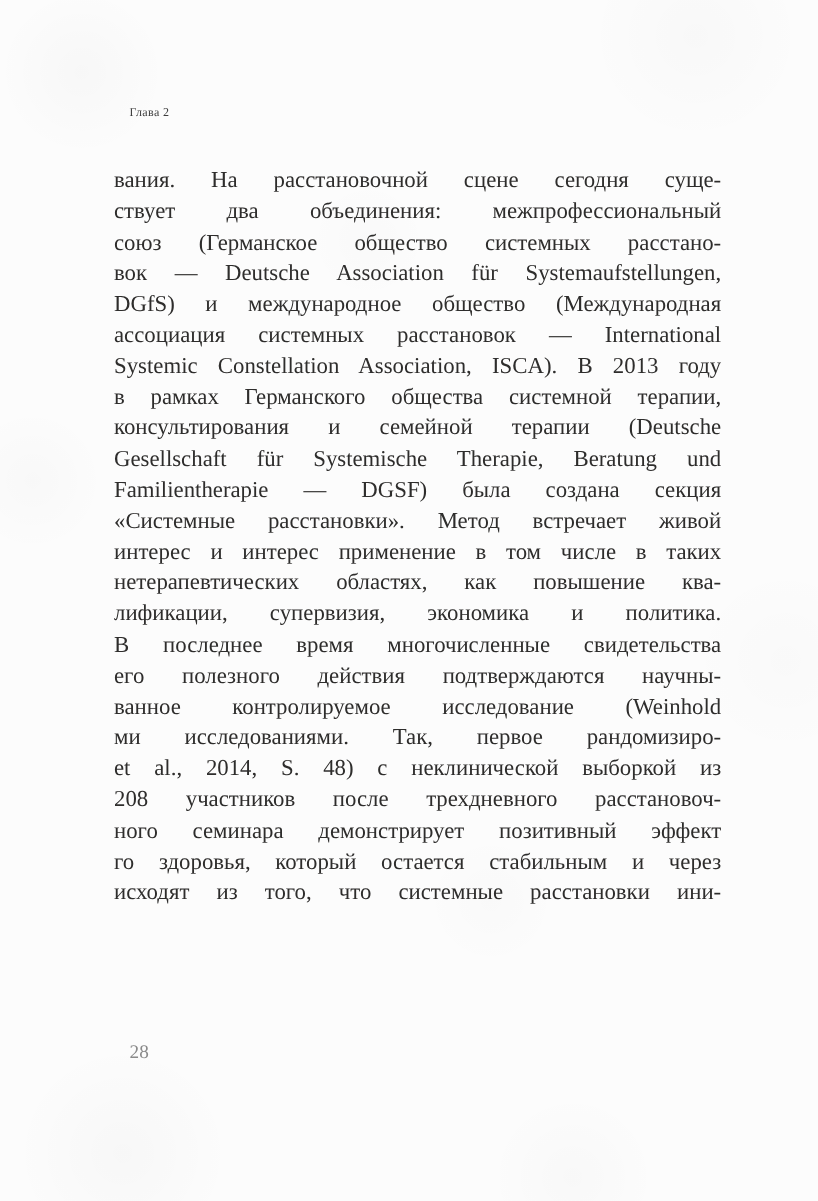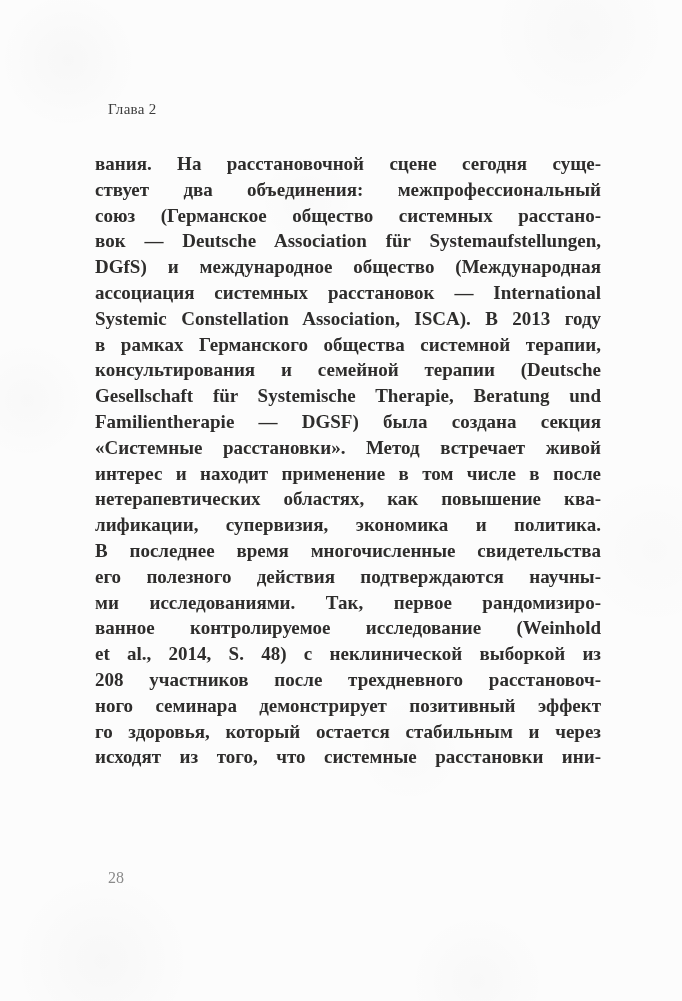--- a/index.html
+++ b/index.html
@@ -20,34 +20,33 @@
       radial-gradient(circle 80px at 96% 55%, rgba(0,0,0,0.013), transparent 80px),
       radial-gradient(circle 90px at 15% 96%, rgba(0,0,0,0.02),  transparent 90px),
       radial-gradient(circle 70px at 70% 98%, rgba(0,0,0,0.015), transparent 70px),
       radial-gradient(circle 50px at 45% 20%, rgba(0,0,0,0.01),  transparent 50px),
       radial-gradient(circle 55px at 60% 75%, rgba(0,0,0,0.01),  transparent 55px);
     font-family: "Liberation Serif", "DejaVu Serif", serif;
   }
   .chapter-header {
     position: absolute;
     left: 108px;
-    top: 100px;
-    font-size: 15px;
+    top: 86px;
+    font-size: 10px;
     line-height: 18px;
     letter-spacing: 0.3px;
     color: #3d3d3d;
   }
   .body-text {
     position: absolute;
     left: 95px;
-    top: 151px;
+    top: 138px;
     width: 506px;
     color: #2e2d2c;
     font-size: 19px;
-    font-weight: bold;
   }
   .body-line {
     height: 25.8px;
     line-height: 25.8px;
     text-align: justify;
     text-align-last: justify;
     overflow: hidden;
   }
   .page-number {
     position: absolute;
@@ -70,27 +69,27 @@
       <div class="body-line">союз (Германское общество системных расстано-</div>
       <div class="body-line">вок — Deutsche Association für Systemaufstellungen,</div>
       <div class="body-line">DGfS) и международное общество (Международная</div>
       <div class="body-line">ассоциация системных расстановок — International</div>
       <div class="body-line">Systemic Constellation Association, ISCA). В 2013 году</div>
       <div class="body-line">в рамках Германского общества системной терапии,</div>
       <div class="body-line">консультирования и семейной терапии (Deutsche</div>
       <div class="body-line">Gesellschaft für Systemische Therapie, Beratung und</div>
       <div class="body-line">Familientherapie — DGSF) была создана секция</div>
       <div class="body-line">«Системные расстановки». Метод встречает живой</div>
-      <div class="body-line">интерес и находит применение в том числе в после</div>
+      <div class="body-line">интерес и интерес применение в том числе в таких</div>
       <div class="body-line">нетерапевтических областях, как повышение ква-</div>
       <div class="body-line">лификации, супервизия, экономика и политика.</div>
       <div class="body-line">В последнее время многочисленные свидетельства</div>
       <div class="body-line">его полезного действия подтверждаются научны-</div>
+      <div class="body-line">ванное контролируемое исследование (Weinhold</div>
       <div class="body-line">ми исследованиями. Так, первое рандомизиро-</div>
-      <div class="body-line">ванное контролируемое исследование (Weinhold</div>
       <div class="body-line">et al., 2014, S. 48) с неклинической выборкой из</div>
       <div class="body-line">208 участников после трехдневного расстановоч-</div>
       <div class="body-line">ного семинара демонстрирует позитивный эффект</div>
       <div class="body-line">го здоровья, который остается стабильным и через</div>
       <div class="body-line">исходят из того, что системные расстановки ини-</div>
     </div>
 
   <div class="page-number">28</div>
 </div>
 

